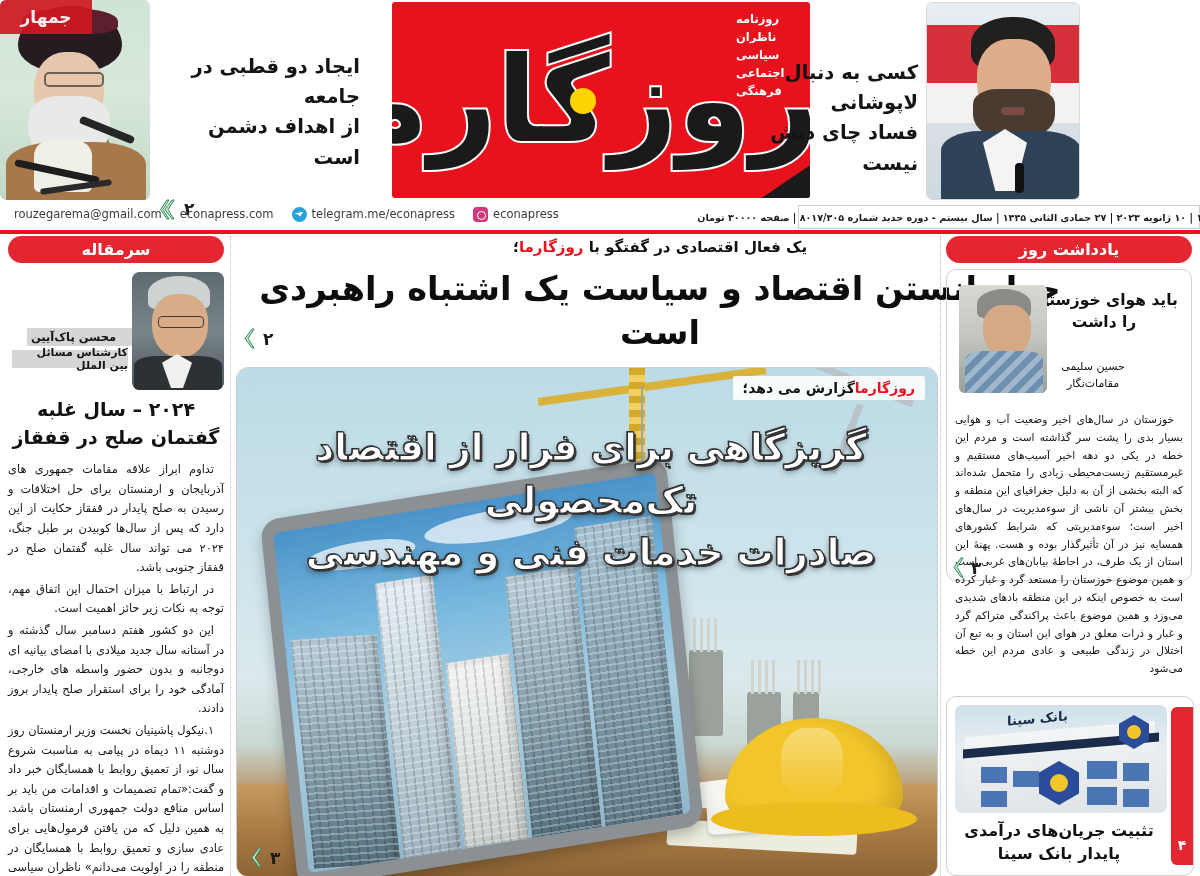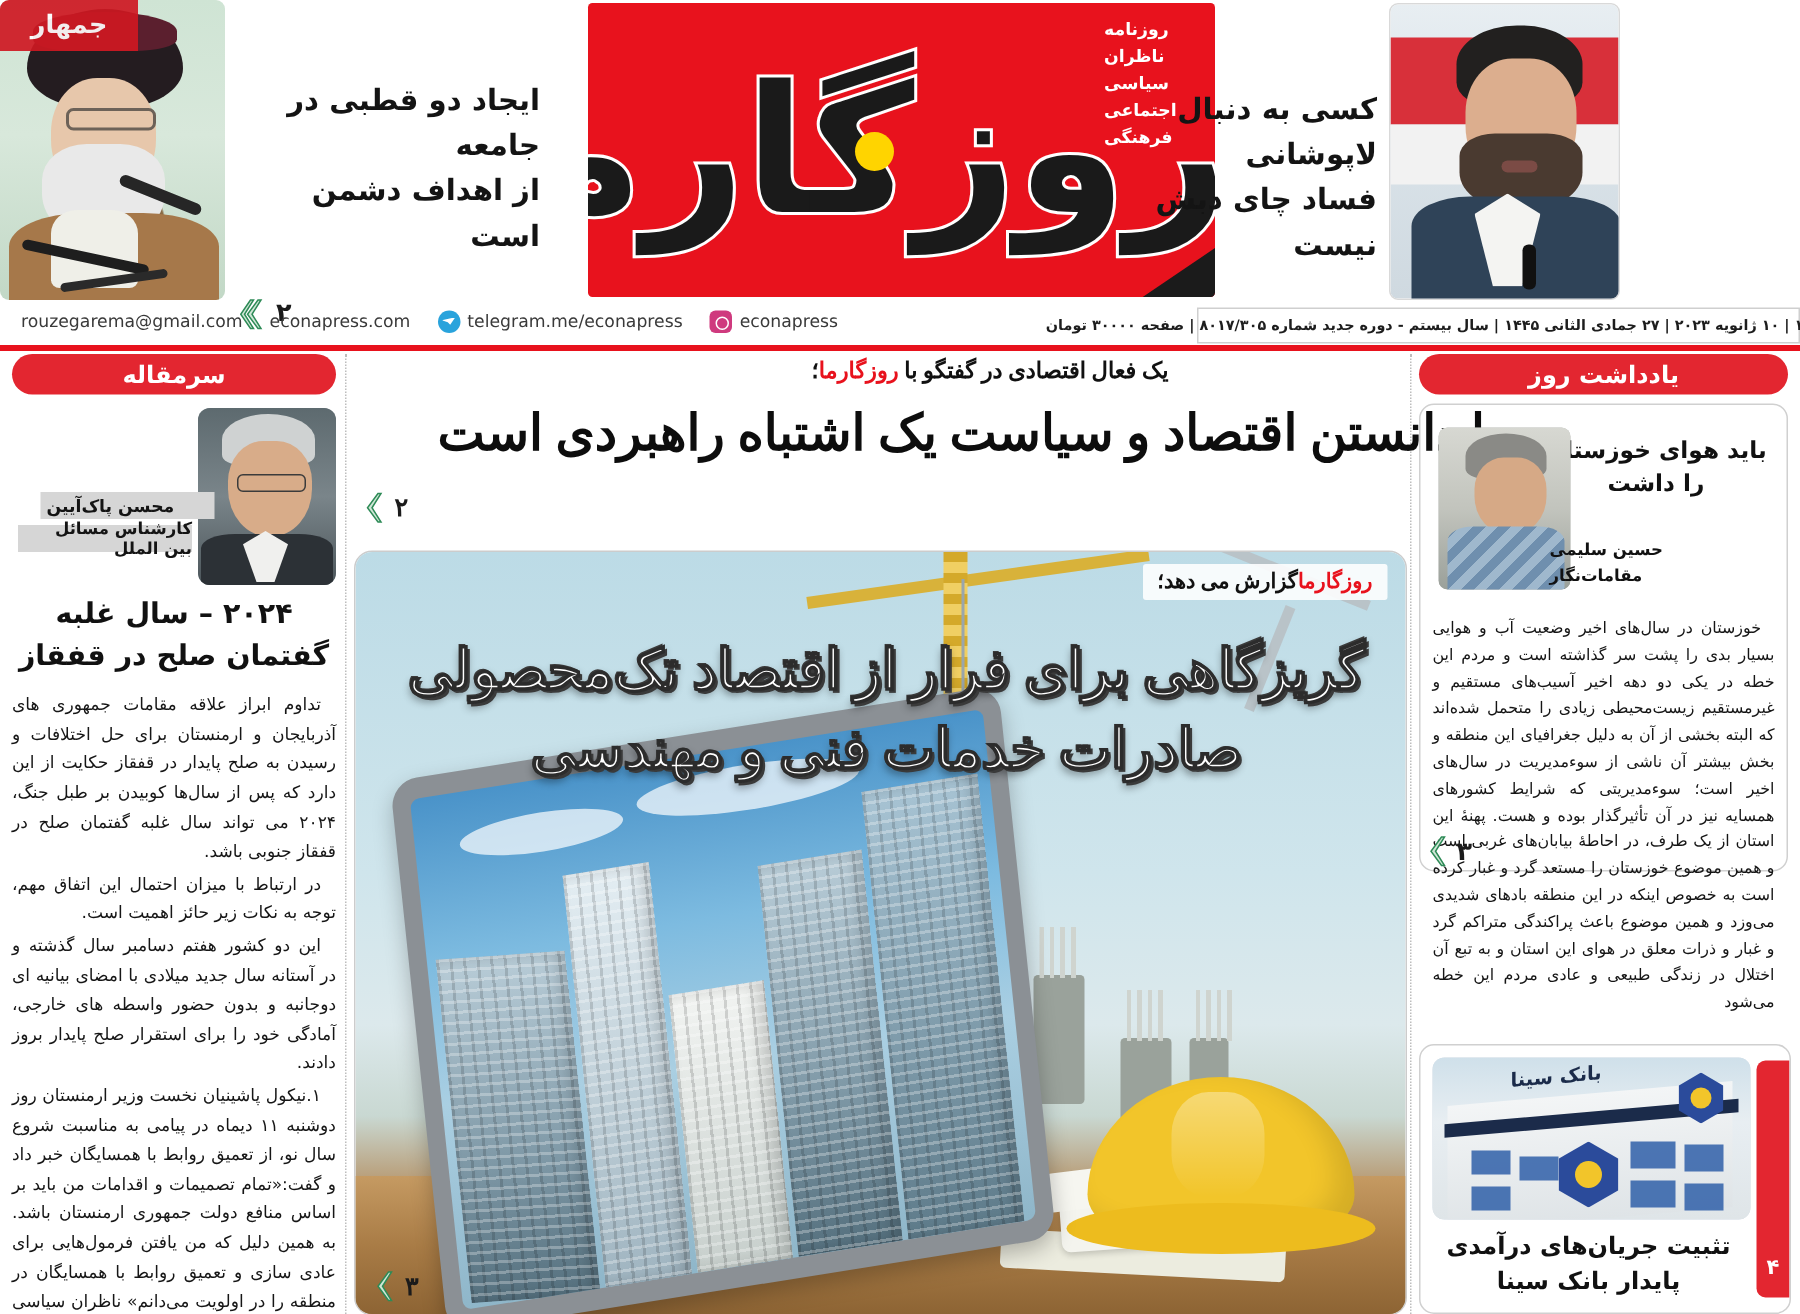--- a/index.html
+++ b/index.html
@@ -116,28 +116,28 @@
     font-size:16px;font-weight:bold;
   }
   .edit-auth{position:relative;height:118px;margin-top:9px;}
   .auth-photo{position:absolute;right:0;top:0;width:92px;height:118px;border-radius:8px;overflow:hidden;background:#9aa3a8;}
   .ap1{position:absolute;inset:0;background:linear-gradient(to bottom,#5d6a6f 0%,#7a858a 50%,#4c565b 100%);}
   .ap1 .hair{position:absolute;left:16px;top:4px;width:62px;height:34px;background:#cfd2d2;border-radius:50% 50% 20% 20%;}
   .ap1 .face{position:absolute;left:20px;top:22px;width:56px;height:64px;background:#d8ac89;border-radius:42% 42% 50% 50%;}
   .ap1 .gl{position:absolute;left:26px;top:44px;width:44px;height:10px;border:1.6px solid #3b3b3b;border-radius:4px;}
   .ap1 .suit{position:absolute;left:2px;top:84px;width:88px;height:36px;background:#2c3136;border-radius:26% 26% 0 0;}
   .ap1 .shirt{position:absolute;left:30px;top:82px;width:30px;height:34px;background:#f0f0ee;clip-path:polygon(50% 0,100% 26%,70% 100%,30% 100%,0 26%);}
-  .auth-name{position:absolute;right:81px;top:56px;width:116px;height:18px;background:#d6d6d6;display:flex;align-items:center;justify-content:flex-end;padding-left:4px;font-size:11.5px;font-weight:bold;color:#141414;box-sizing:border-box;}
+  .auth-name{position:absolute;right:92px;top:56px;width:105px;height:18px;background:#d6d6d6;display:flex;align-items:center;justify-content:flex-end;padding-left:4px;font-size:11.5px;font-weight:bold;color:#141414;box-sizing:border-box;}
   .auth-role{position:absolute;right:96px;top:78px;width:116px;height:18px;background:#d6d6d6;display:flex;align-items:center;justify-content:flex-end;padding-left:4px;font-size:11px;font-weight:bold;color:#141414;box-sizing:border-box;}
   .edit-title{margin-top:6px;font-size:19px;font-weight:bold;color:#111;text-align:center;line-height:1.45;}
   .edit-body{margin-top:9px;font-size:11.4px;line-height:1.72;color:#161616;text-align:justify;}
   .edit-body p{margin:0 0 2px;text-indent:10px;}
 
   
-  .center{position:absolute;left:236px;top:0;width:848px;height:640px;font-family:Liberation Serif, serif;}
+  .center{position:absolute;left:236px;top:0;width:848px;height:640px;}
   .kicker{
     text-align:center;font-size:15px;font-weight:bold;color:#111;margin-top:2px;
   }
   .kicker .brand{color:#e8121d;}
   .lead{
     text-align:center;font-size:33.5px;font-weight:bold;color:#0d0d0d;
     line-height:1.3;margin-top:11px;letter-spacing:-.5px;
   }
   .lead-pg{position:absolute;left:4px;top:92px;display:flex;align-items:center;gap:6px;}
 
@@ -204,21 +204,21 @@
   
   .right{position:absolute;right:8px;top:0;width:246px;height:640px;}
   .note-card{position:relative;width:246px;}
   .note-head{position:relative;height:122px;margin-top:9px;}
   .note-title{position:absolute;right:4px;top:4px;width:150px;text-align:center;font-size:15.5px;font-weight:bold;color:#111;line-height:1.45;}
   .note-photo{position:absolute;left:4px;top:0;width:88px;height:108px;border-radius:6px;overflow:hidden;background:#b9bcb8;}
   .np{position:absolute;inset:0;background:linear-gradient(to bottom,#d7d8d2 0%,#c2c4bd 50%,#9aa09a 100%);}
   .np .hair{position:absolute;left:18px;top:4px;width:54px;height:30px;background:#8a8a86;border-radius:50% 50% 22% 22%;}
   .np .face{position:absolute;left:24px;top:20px;width:48px;height:52px;background:#d6a986;border-radius:42% 42% 52% 52%;}
   .np .shirt{position:absolute;left:6px;top:66px;width:78px;height:44px;background:repeating-linear-gradient(135deg,#6f8fae 0 6px,#9fb8cd 6px 12px);border-radius:22% 22% 0 0;}
-  .note-auth{position:absolute;right:30px;top:74px;width:120px;text-align:left;font-size:11px;font-weight:bold;color:#111;line-height:1.5;}
+  .note-auth{position:absolute;right:30px;top:74px;width:120px;text-align:center;font-size:11px;font-weight:normal;color:#111;line-height:1.5;}
   .note-body{font-size:10.6px;line-height:1.68;color:#151515;text-align:justify;margin-top:4px;}
   .note-body p{margin:0;text-indent:9px;}
   .note-pg{position:absolute;left:2px;bottom:2px;display:flex;align-items:center;gap:5px;}
   .note-wrap{position:relative;border:1px solid #d0d0d0;border-radius:10px;padding:6px 8px 20px;box-sizing:border-box;margin-top:6px;}
 
   .bank-card{position:absolute;left:0;bottom:0;width:246px;height:178px;border:1px solid #d0d0d0;border-radius:10px;overflow:hidden;}
   .bank-photo{position:absolute;left:8px;top:8px;width:212px;height:108px;border-radius:8px;overflow:hidden;background:#cfd9e3;}
   .bk{position:absolute;inset:0;background:linear-gradient(to bottom,#cfe0ea 0%,#e8eef2 40%,#dfe5e8 100%);}
   .bk .bldg{position:absolute;left:10px;top:24px;width:190px;height:84px;background:linear-gradient(to bottom,#f3f5f6 0%,#dfe4e7 100%);transform:skewY(-5deg);}
   .bk .win{position:absolute;background:#2f5fa8;opacity:.85;}

